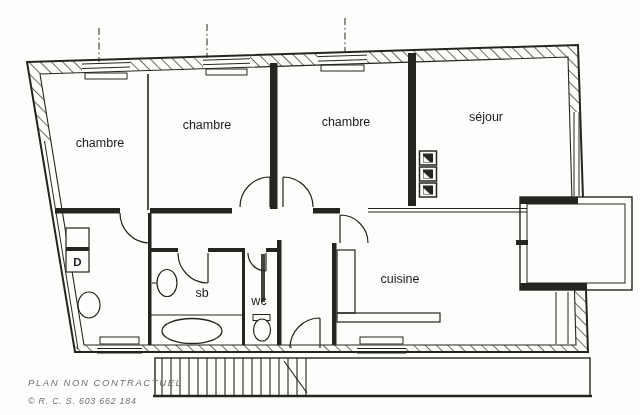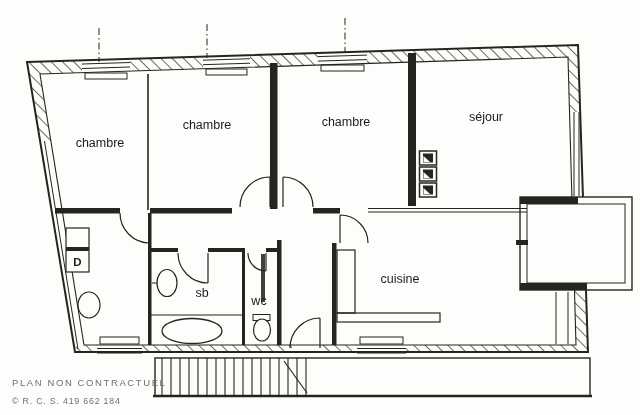--- a/index.html
+++ b/index.html
@@ -5,21 +5,21 @@
   html,body { margin:0; padding:0; }
   body { font-family:"Liberation Sans", sans-serif; background:#e8e8e8; }
   .stage { position:relative; width:640px; height:415px; background:var(--paper,#fdfdfb); overflow:hidden; }
   svg { display:block; }
   .ln  { stroke:var(--ink,#26241f); fill:none; }
   .blk { fill:var(--ink,#26241f); stroke:none; }
   .wh  { fill:var(--paper,#fdfdfb); stroke:none; }
   .whl { fill:var(--paper,#fdfdfb); stroke:var(--ink,#26241f); }
   .room-label { font-family:"Liberation Sans", sans-serif; font-size:12.5px; fill:var(--label,#1c1c1c); }
   .small-label { font-family:"Liberation Sans", sans-serif; font-size:11.5px; font-weight:bold; fill:var(--label,#1c1c1c); }
-  .footer { position:absolute; left:12px; color:var(--footer,#6f6f6f); }
+  .footer { position:absolute; left:28px; color:var(--footer,#6f6f6f);font-style:italic; }
   .footer-line1 { top:377px; font-size:9.5px; letter-spacing:1.6px; }
   .footer-line2 { top:396px; font-size:8.8px; letter-spacing:0.8px; }
 </style>
 </head>
 <body>
 
 <div class="stage">
   <svg width="640" height="415" viewBox="0 0 640 415">
     <defs>
       <pattern id="hatch" patternUnits="userSpaceOnUse" width="8" height="8" patternTransform="rotate(-45)">
@@ -153,14 +153,14 @@
       <text class="room-label" x="346" y="126">chambre</text>
       <text class="room-label" x="486" y="121">séjour</text>
       <text class="room-label" x="400" y="283">cuisine</text>
       <text class="room-label" x="202" y="297">sb</text>
       <text class="room-label" x="259" y="305">wc</text>
       <text class="small-label" x="77.5" y="266">D</text>
     </g>
   </svg>
 
   <div class="footer footer-line1">PLAN NON CONTRACTUEL</div>
-  <div class="footer footer-line2">© R. C. S. 419 662 184</div>
+  <div class="footer footer-line2">© R. C. S. 603 662 184</div>
 </div>
 
 </body></html>

